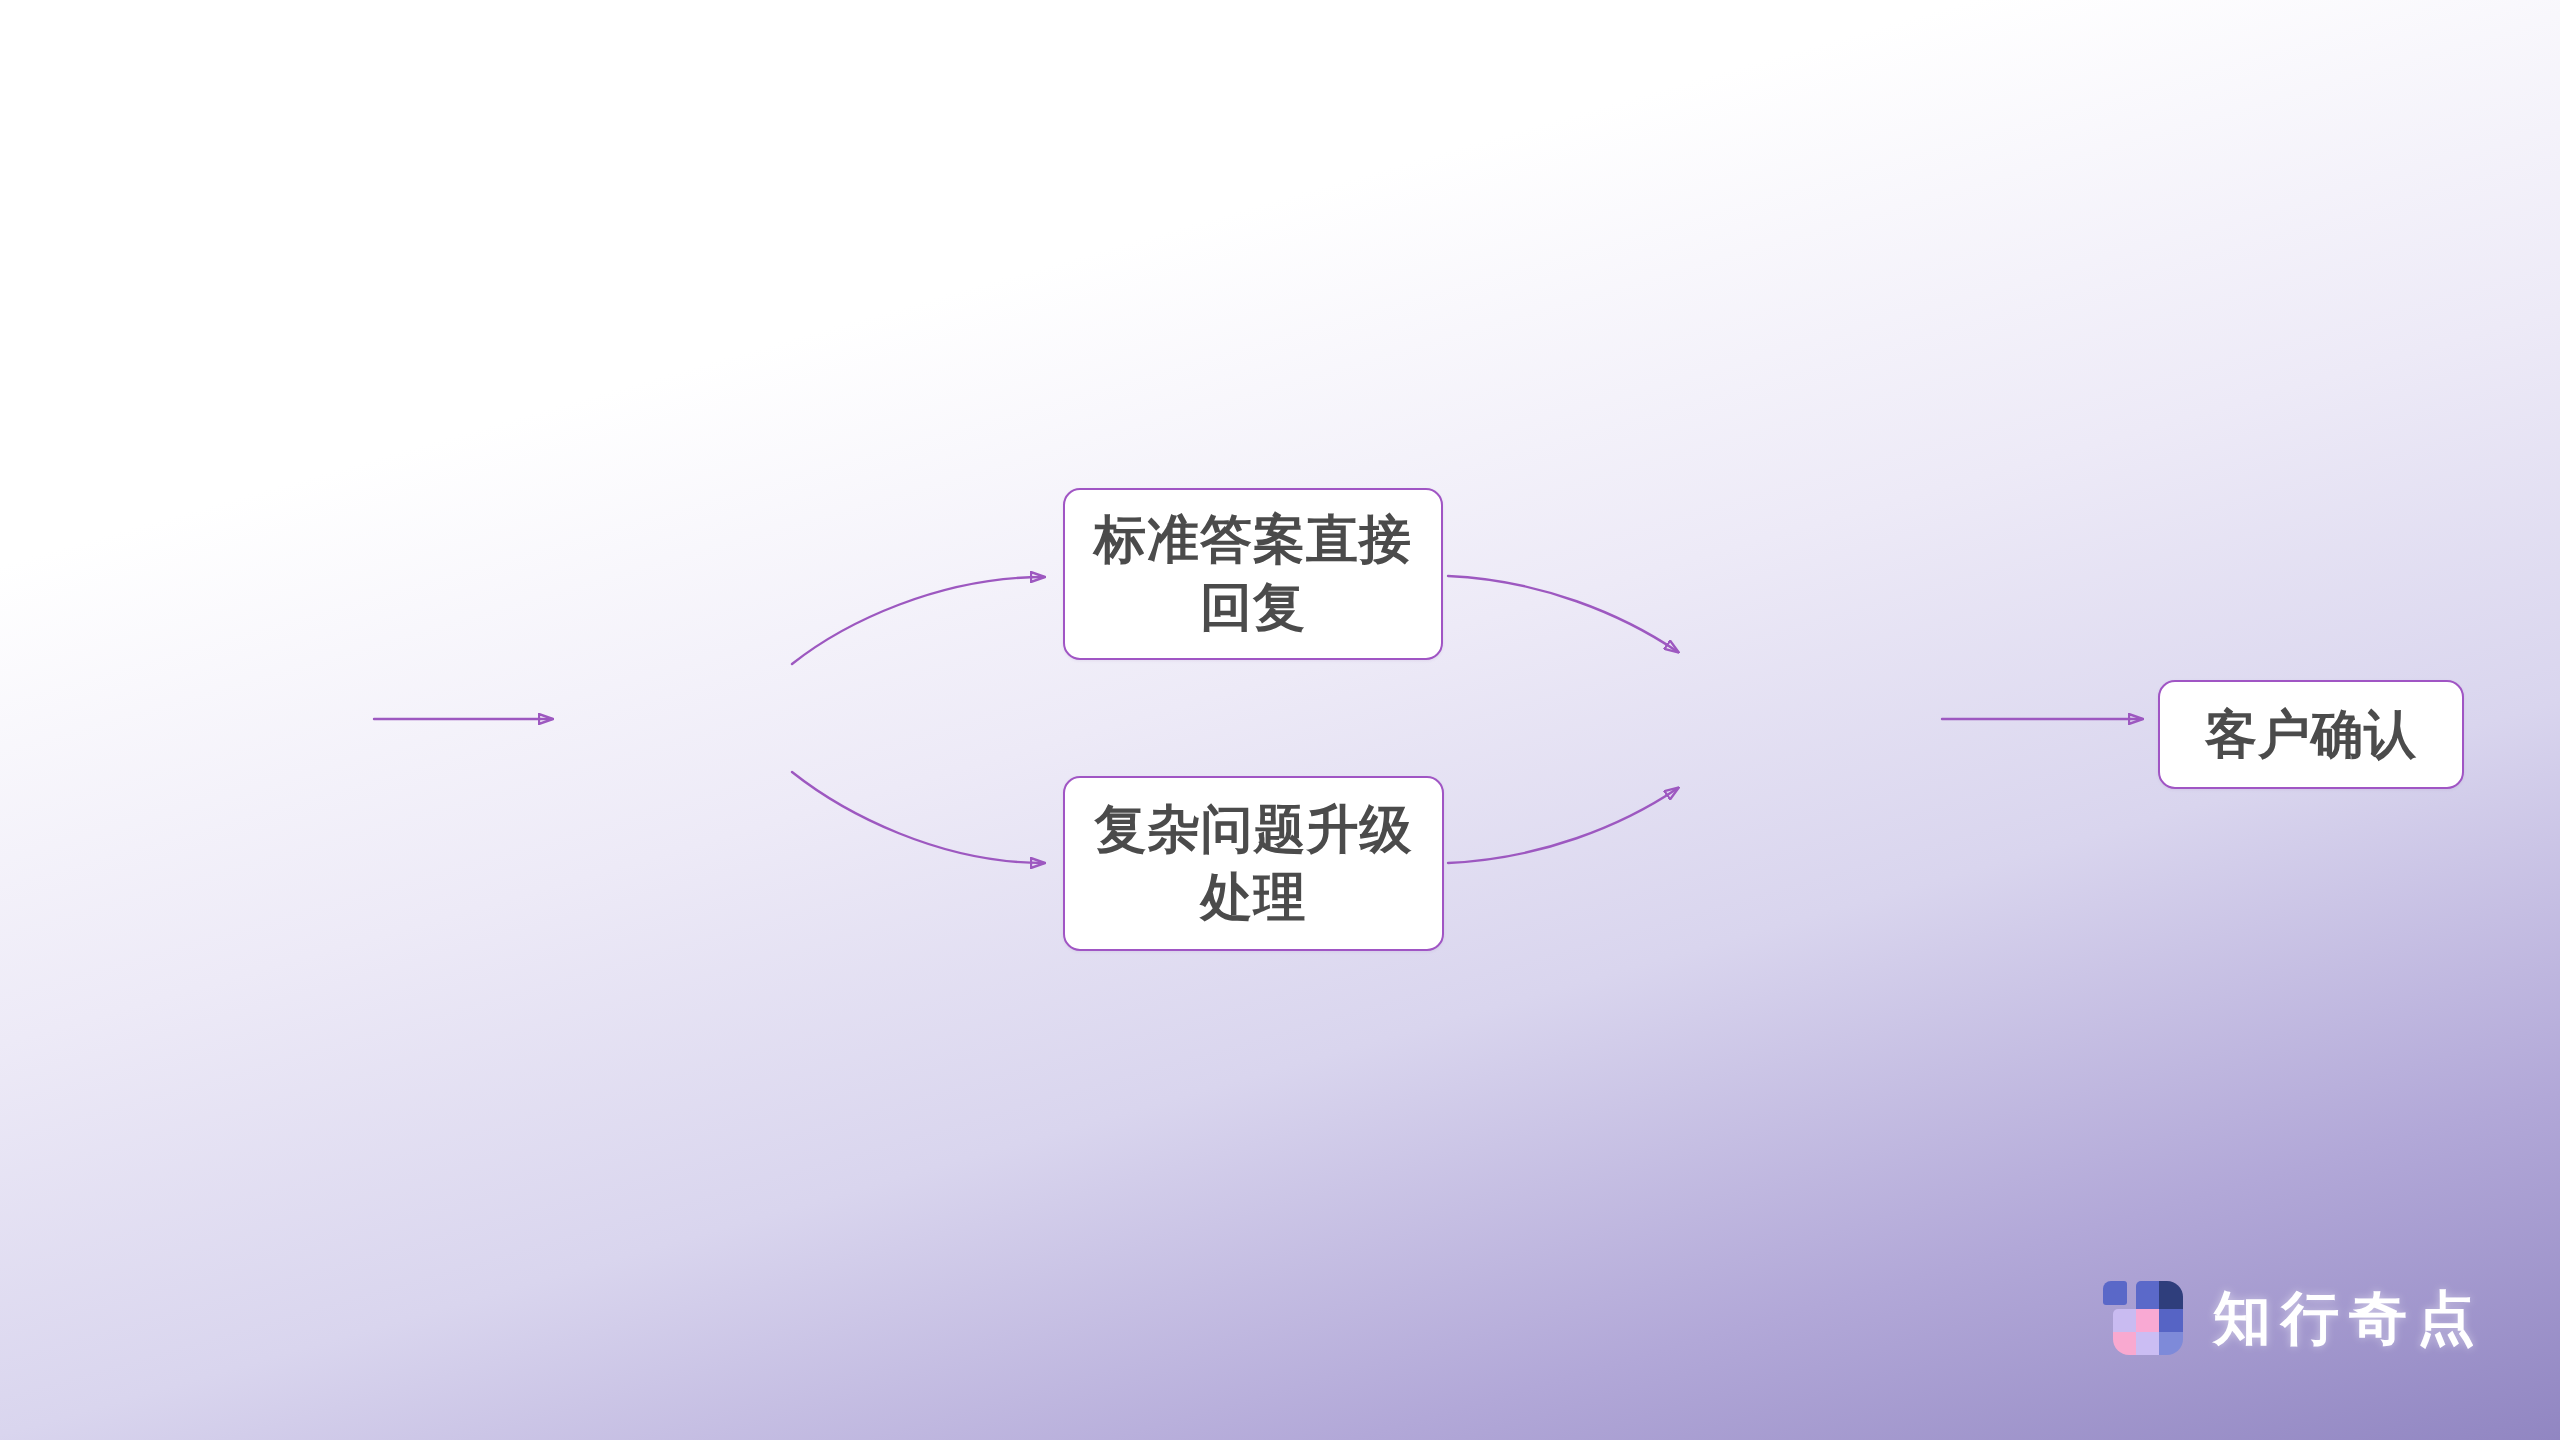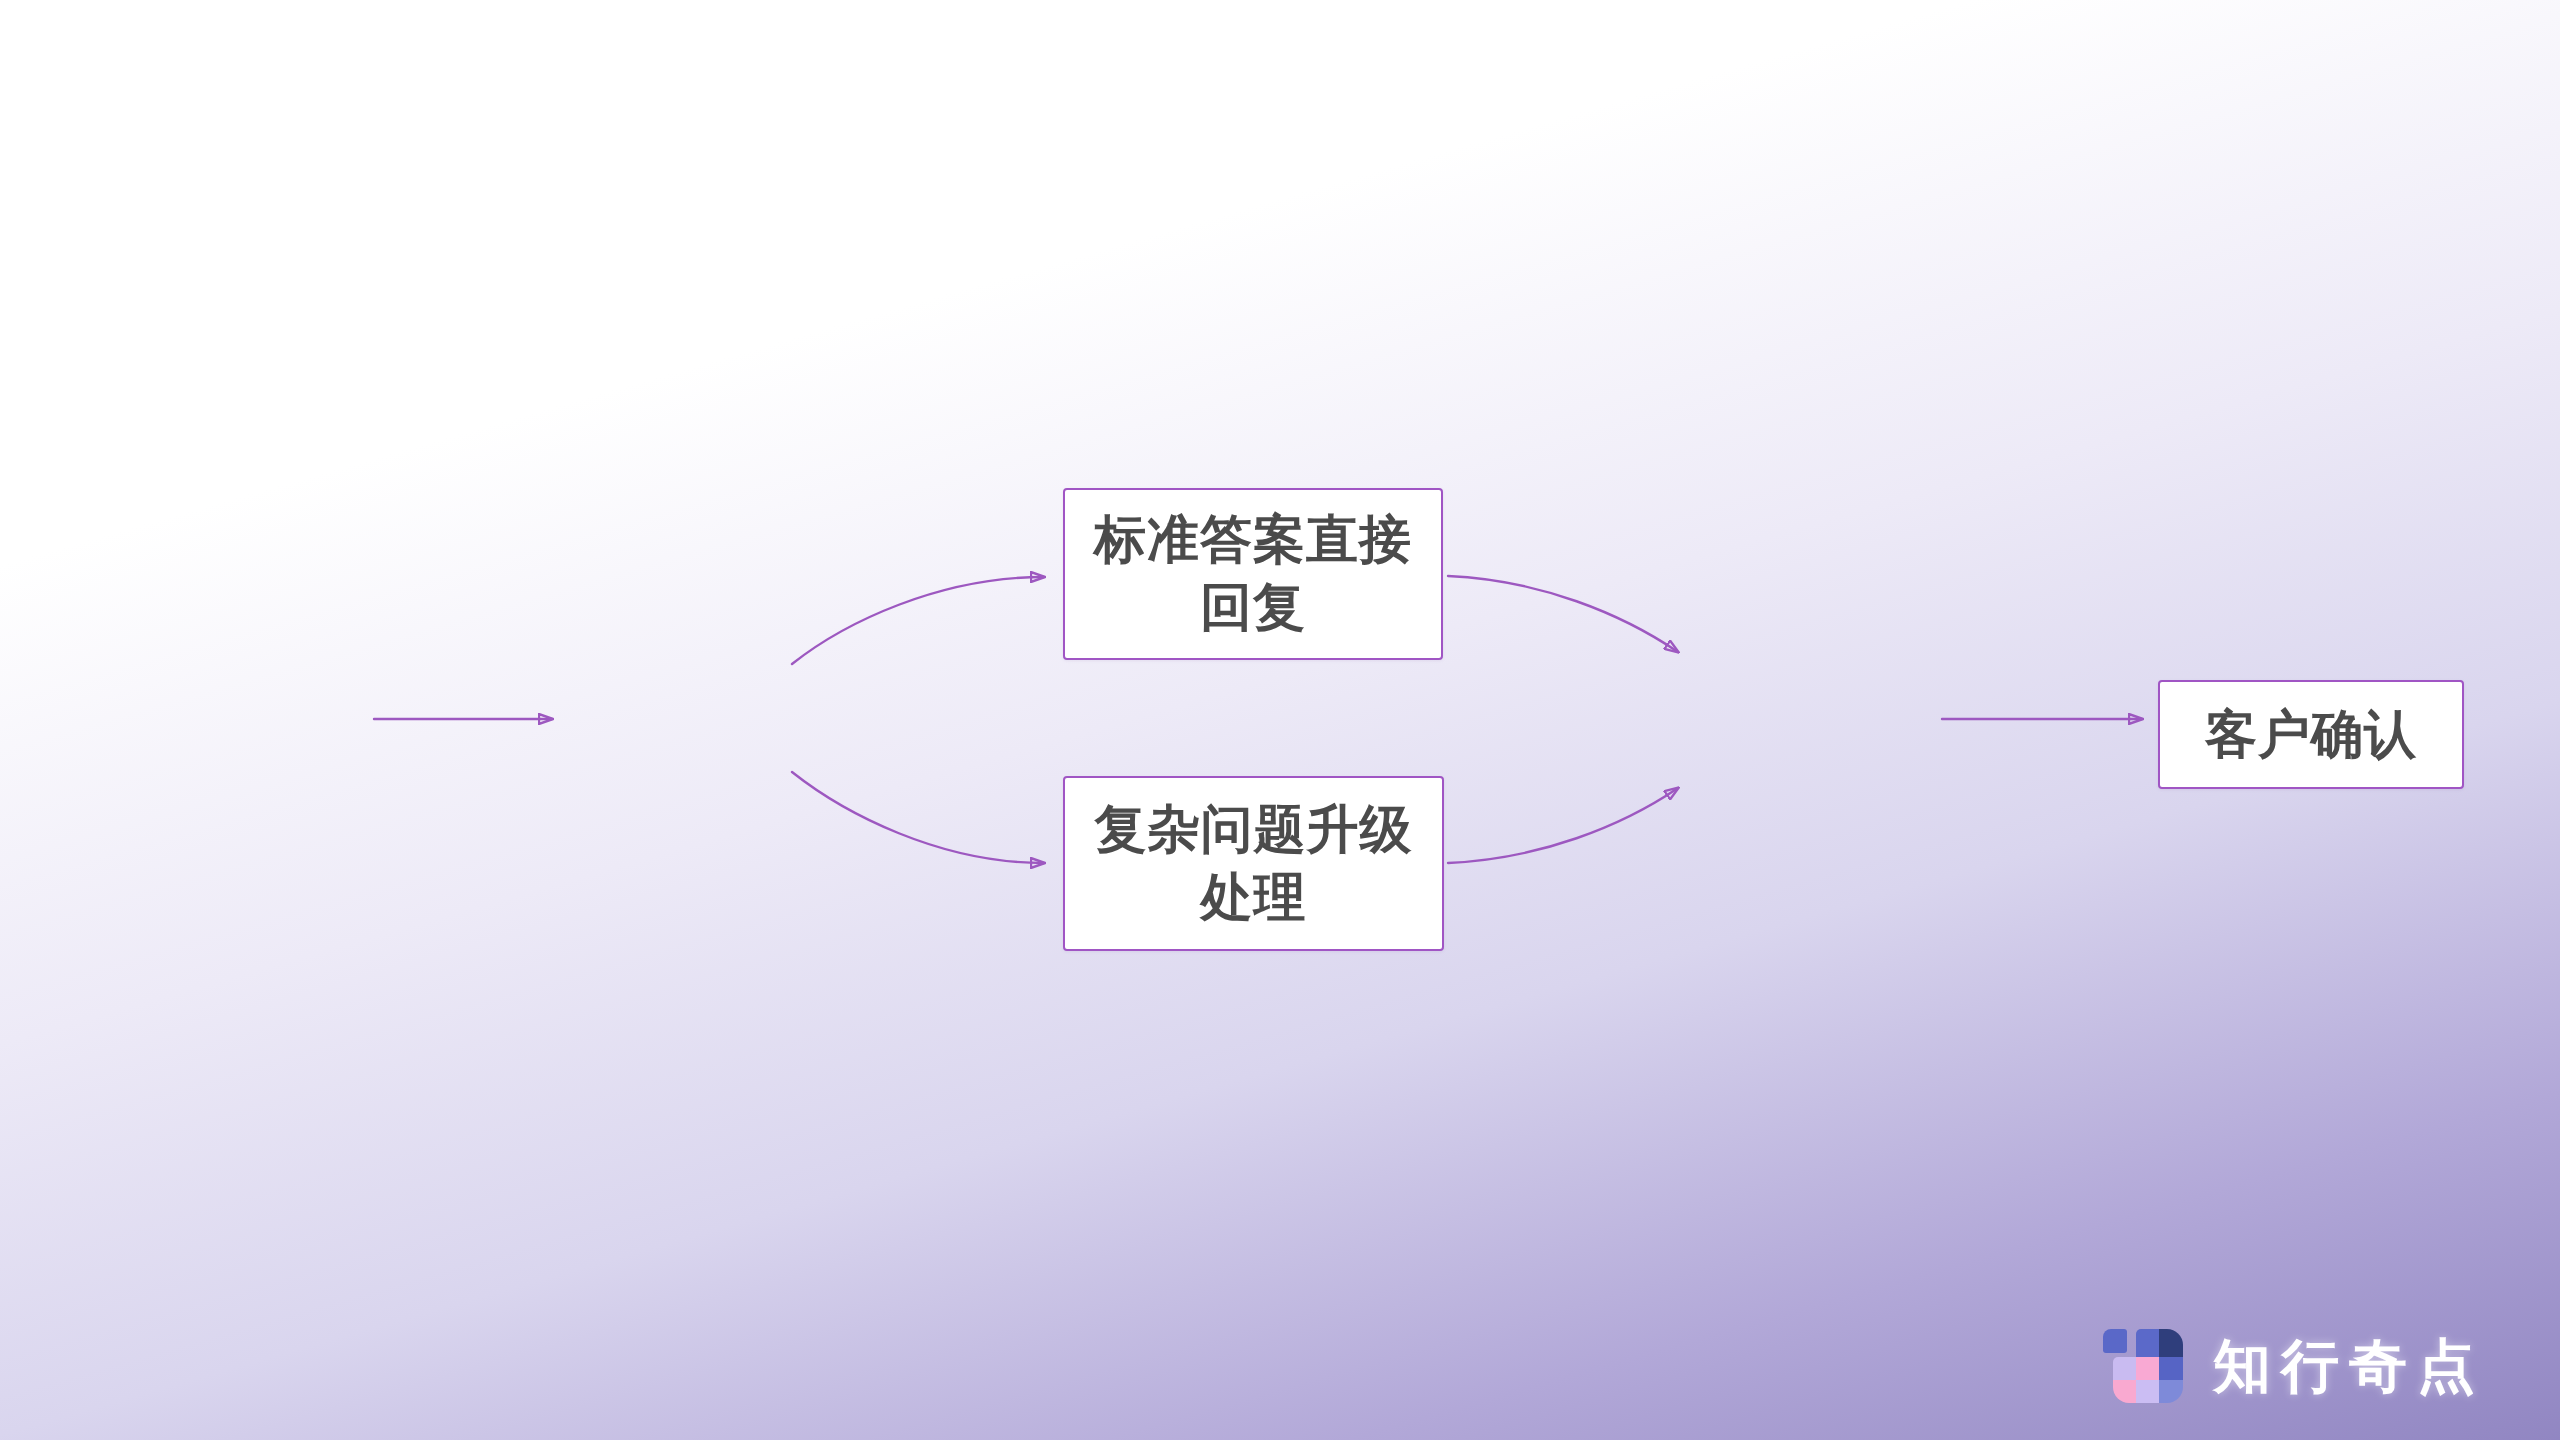--- a/index.html
+++ b/index.html
@@ -12,35 +12,35 @@
     position:relative;width:2560px;height:1440px;overflow:hidden;
     background:linear-gradient(164deg,
       #ffffff 0%, #ffffff 26%, #edeaf7 48%, #d9d5ee 66%, #b2a8d8 84%, #9186c2 100%);
   }
   .edges{position:absolute;left:0;top:0;width:2560px;height:1440px;}
   .edges path{fill:none;stroke:#9d58c0;stroke-width:2.4;stroke-linecap:round;}
   .node{
     position:absolute;
     background:#ffffff;
     border:2.5px solid #a055c4;
-    border-radius:4px;
+    border-radius:17px;
     display:flex;align-items:center;justify-content:center;
     box-sizing:border-box;
     box-shadow:0 1px 3px rgba(120,80,160,0.10);
   }
   .node span{
     color:#4b4b4b;
     font-weight:700;
     font-size:52px;
     line-height:1.3;
     text-align:center;
     white-space:pre-line;
     letter-spacing:1px;
   }
-  .logo{position:absolute;left:2103px;top:1328px;display:flex;align-items:center;}
+  .logo{position:absolute;left:2103px;top:1280px;display:flex;align-items:center;}
   .logo-icon{position:relative;width:80px;height:76px;filter:blur(0.5px);}
   .logo-icon div{position:absolute;}
   .c-small{left:0;top:1px;width:24px;height:24px;background:#5a68c8;border-radius:8px 3px 3px 3px;}
   .c-r1c2{left:33px;top:1px;width:23px;height:28px;background:#5b69c9;border-top-left-radius:5px;}
   .c-r1c3{left:56px;top:1px;width:24px;height:28px;background:#2f3e7c;border-top-right-radius:16px;}
   .c-r2c1{left:10px;top:29px;width:23px;height:23px;background:#c9bbf1;border-top-left-radius:5px;}
   .c-r2c2{left:33px;top:29px;width:23px;height:23px;background:#f9a9d3;}
   .c-r2c3{left:56px;top:29px;width:24px;height:23px;background:#5664c5;}
   .c-r3c1{left:10px;top:52px;width:23px;height:23px;background:#f9a9d0;border-bottom-left-radius:16px;}
   .c-r3c2{left:33px;top:52px;width:23px;height:23px;background:#cbbdf3;}

